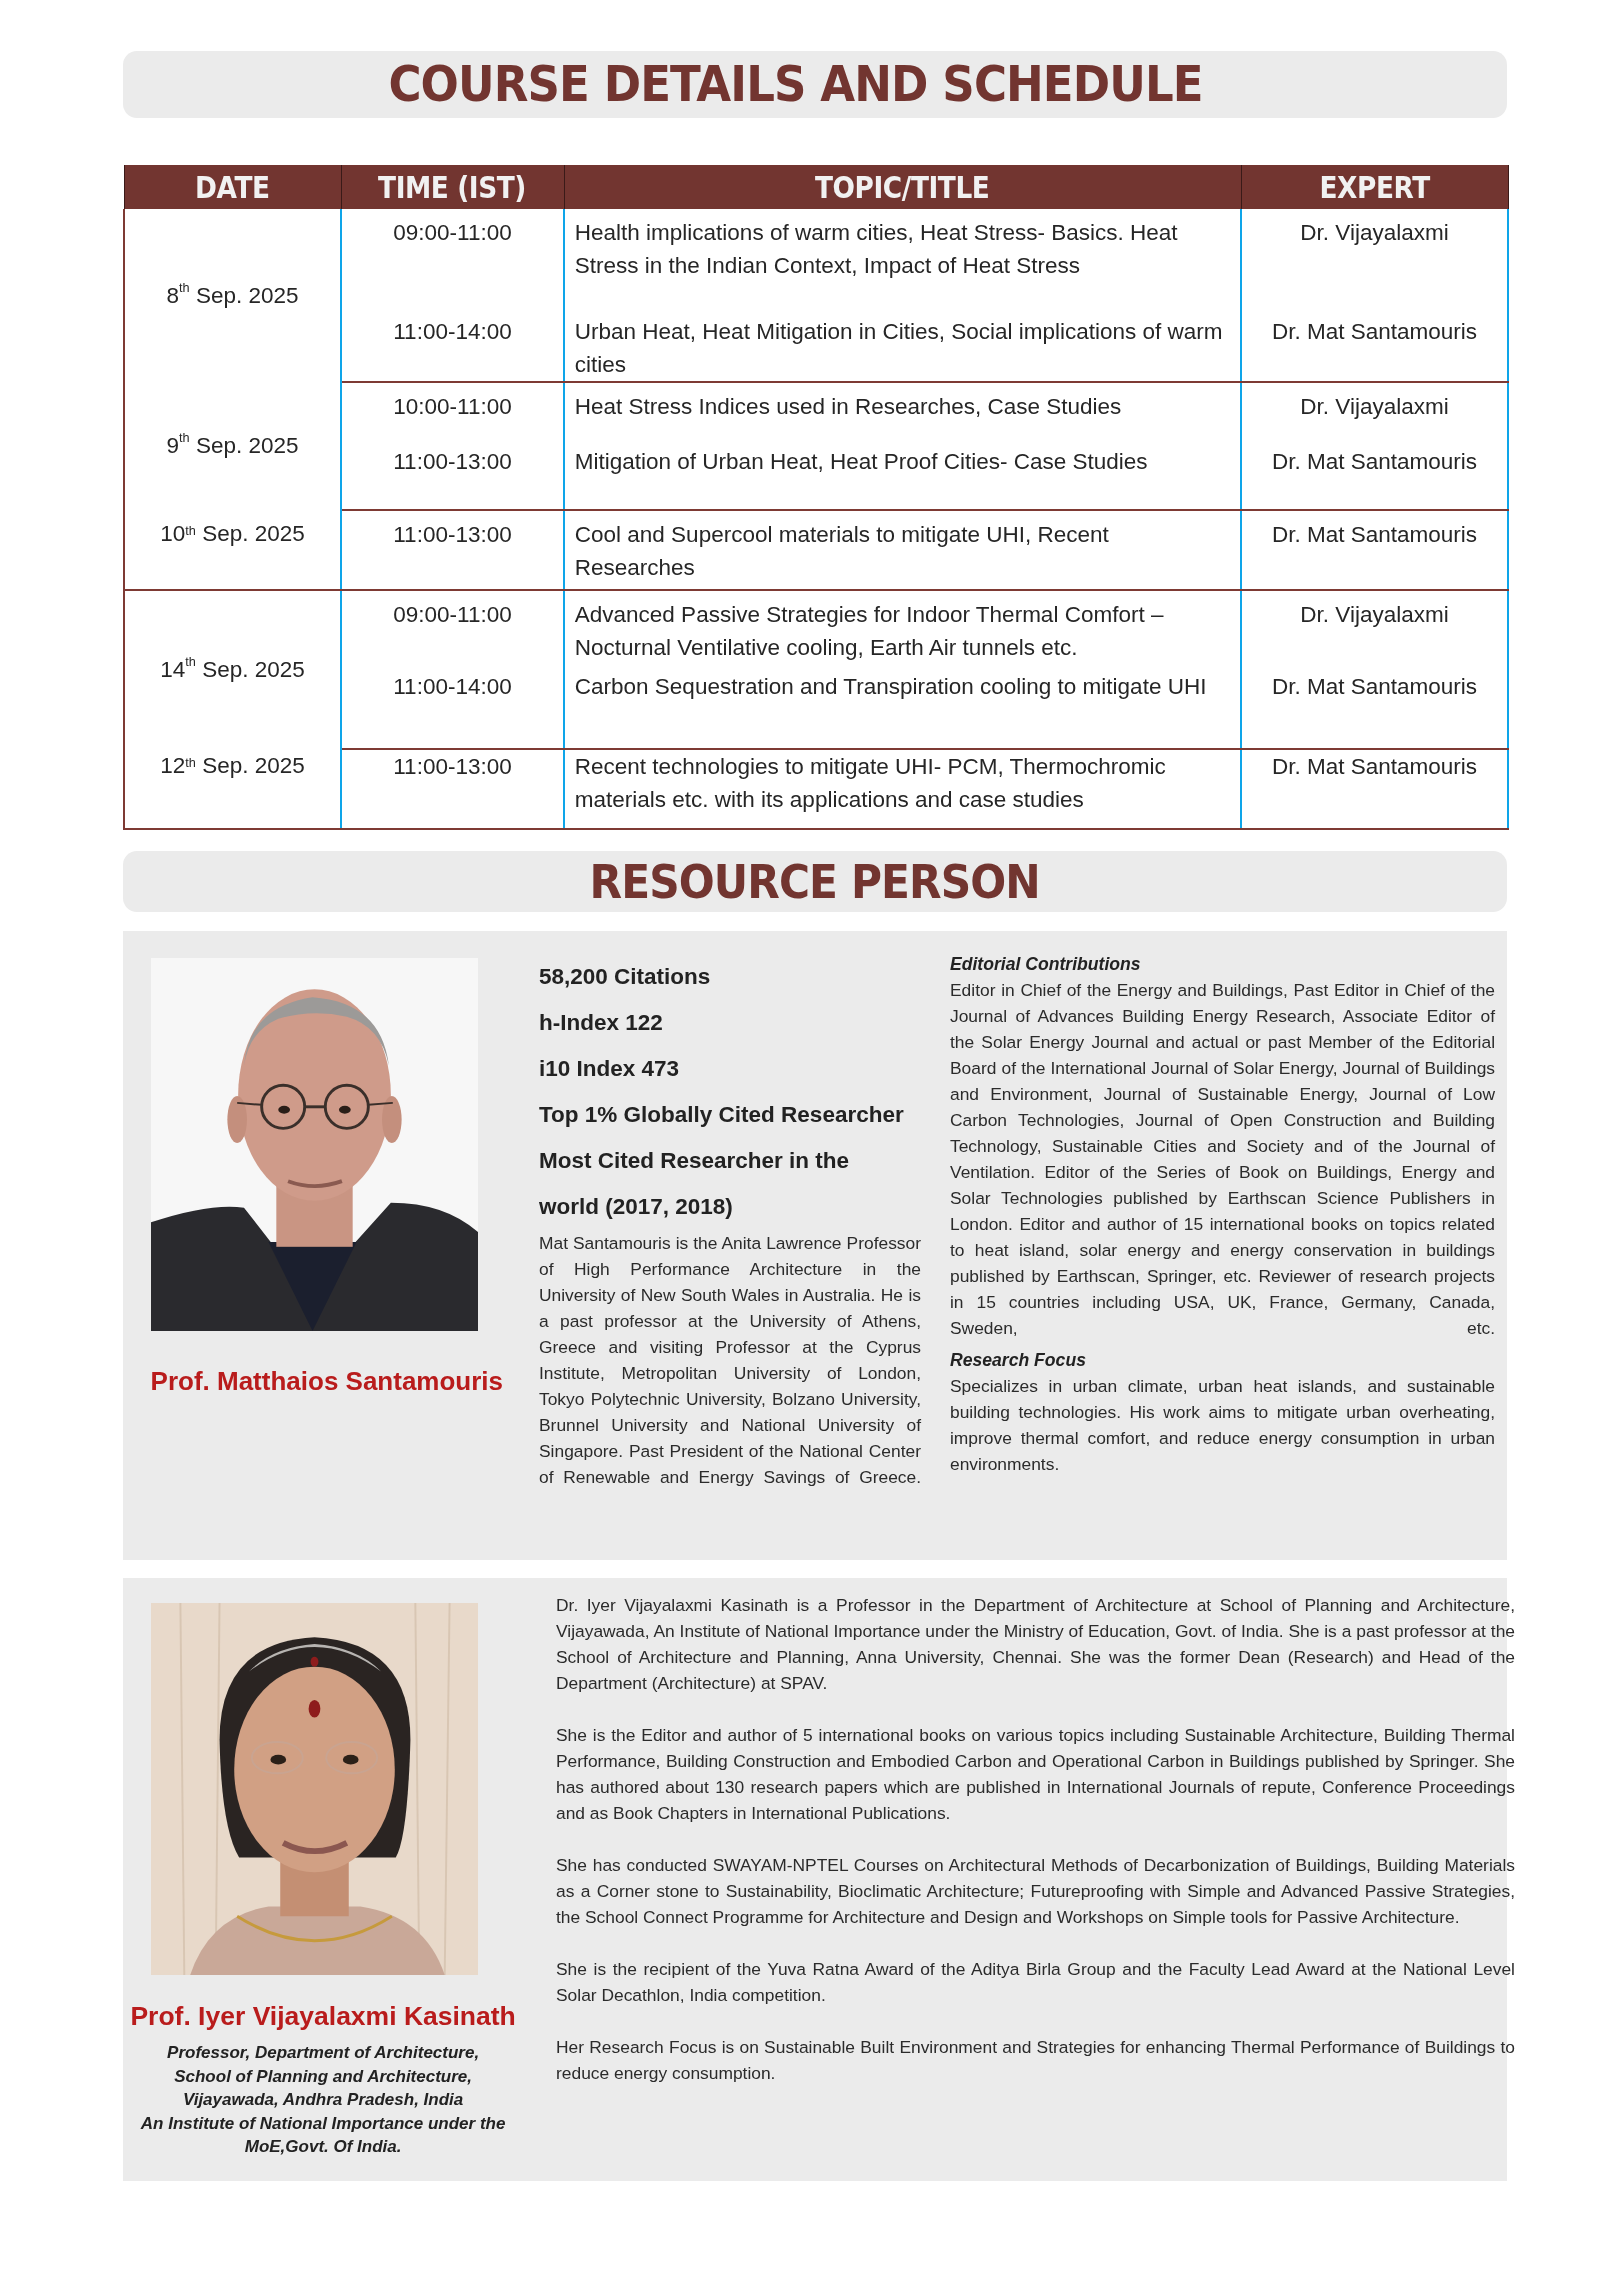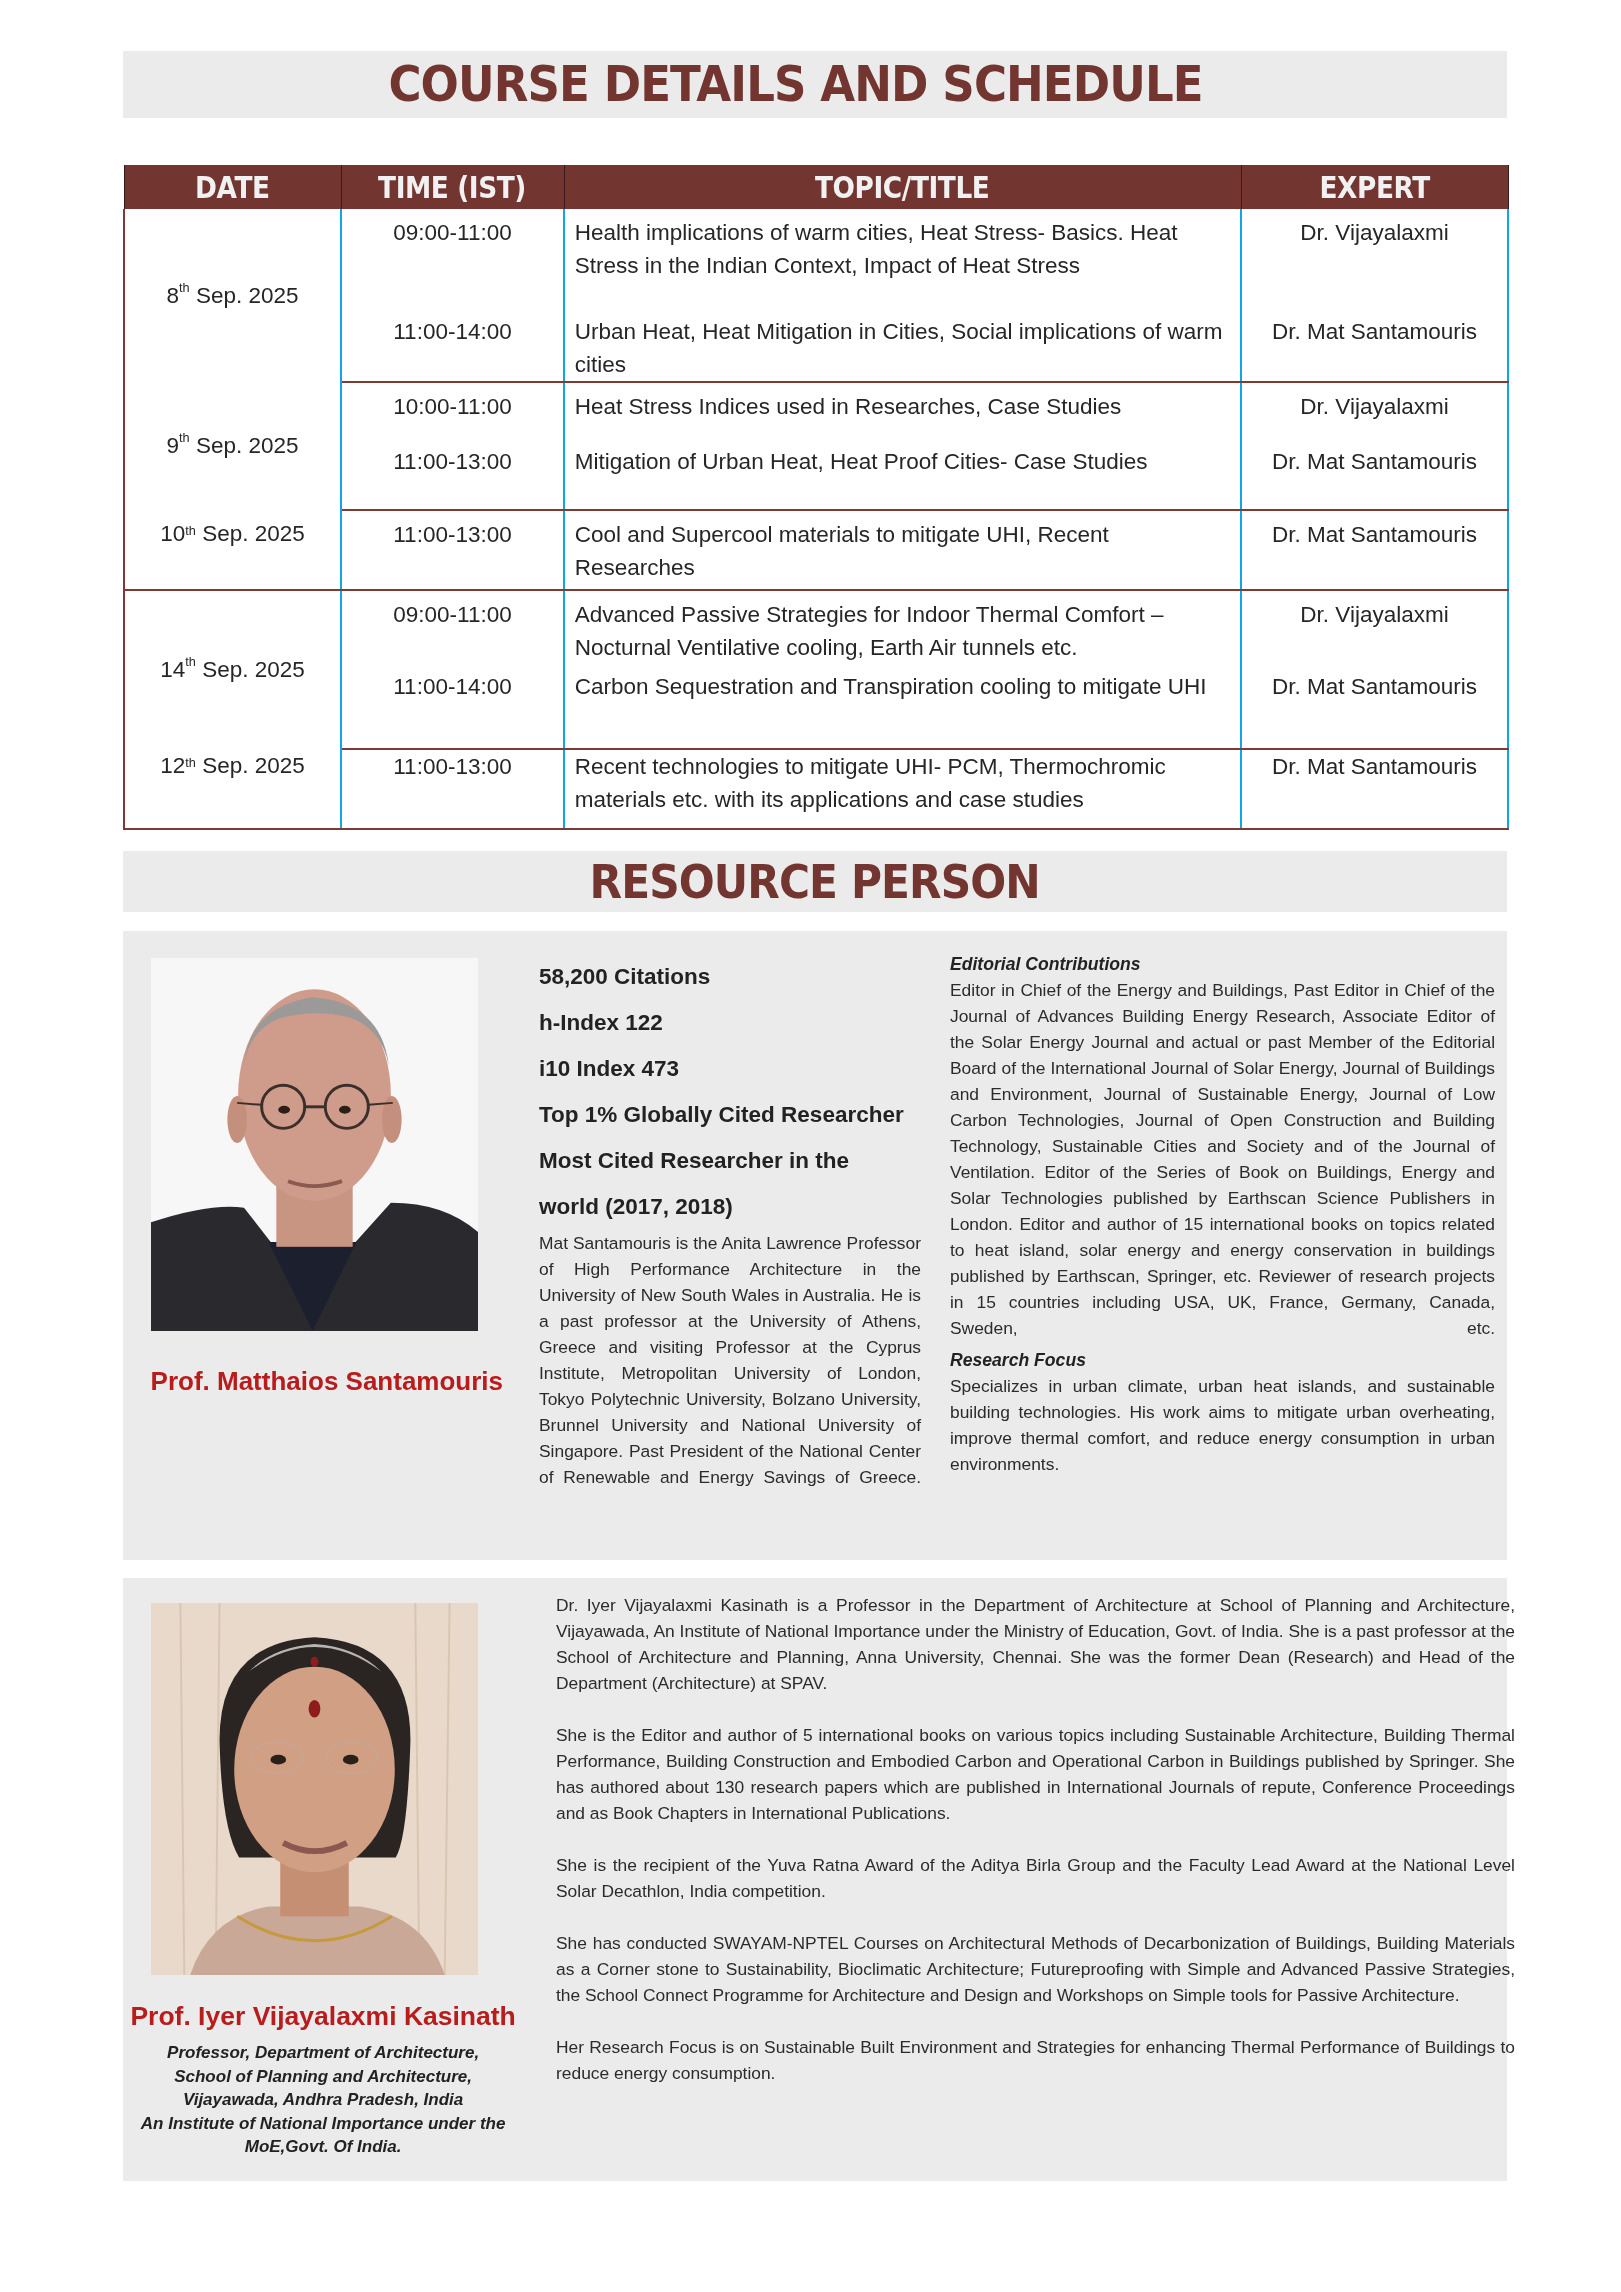--- a/index.html
+++ b/index.html
@@ -1,17 +1,17 @@
 <!DOCTYPE html>
 <html><head>
 <meta charset="utf-8">
 <style>
   html, body { margin:0; padding:0; background:#ffffff; }
   body { width:1621px; height:2293px; position:relative; font-family:"Liberation Sans", "DejaVu Sans", sans-serif; color:#2a2a2a; overflow:hidden; }
-  .banner { position:absolute; left:123px; width:1384px; background:#ebebeb; display:flex; align-items:center; justify-content:center; }
+  .banner { position:absolute; left:123px; width:1384px; background:#ebebeb; display:flex; align-items:center; justify-content:center;border-radius:14px; }
   .banner h1 { margin:0; color:#723530; font-family:"DejaVu Sans", sans-serif; font-weight:bold; letter-spacing:-1px; transform:scaleX(0.92); }
   #title-banner { top:51px; height:67px; }
   #title-banner h1 { font-size:49px; margin-left:-39px; }
   #rp-banner { top:851px; height:61px; }
   #rp-banner h1 { font-size:46px; }
 
   
   #schedule { position:absolute; left:123px; top:165px; width:1384px; border-collapse:collapse; table-layout:fixed; }
   #schedule th { background:#723530; color:#f1f1f1; font-family:"DejaVu Sans", sans-serif; font-weight:bold; font-size:30px; height:44px; padding:0; border-left:1px solid #3a1a18; border-right:1px solid #3a1a18; letter-spacing:-0.5px; }
   #schedule th span { display:inline-block; transform:scaleX(0.88); }
@@ -249,18 +249,18 @@
   <div class="affil" id="p2-affil">
     <div>Professor, Department of Architecture,</div>
     <div>School of Planning and Architecture,</div>
     <div>Vijayawada, Andhra Pradesh, India</div>
     <div>An Institute of National Importance under the</div>
     <div>MoE,Govt. Of India.</div>
   </div>
   <div class="p2-text">
     <p class="p2-para">Dr. Iyer Vijayalaxmi Kasinath is a Professor in the Department of Architecture at School of Planning and Architecture, Vijayawada, An Institute of National Importance under the Ministry of Education, Govt. of India. She is a past professor at the School of Architecture and Planning, Anna University, Chennai. She was the former Dean (Research) and Head of the Department (Architecture) at SPAV.</p>
     <p class="p2-para">She is the Editor and author of 5 international books on various topics including Sustainable Architecture, Building Thermal Performance, Building Construction and Embodied Carbon and Operational Carbon in Buildings published by Springer. She has authored about 130 research papers which are published in International Journals of repute, Conference Proceedings and as Book Chapters in International Publications.</p>
+    <p class="p2-para">She has conducted SWAYAM-NPTEL Courses on Architectural Methods of Decarbonization of Buildings, Building Materials as a Corner stone to Sustainability, Bioclimatic Architecture; Futureproofing with Simple and Advanced Passive Strategies, the School Connect Programme for Architecture and Design and Workshops on Simple tools for Passive Architecture.</p>
     <p class="p2-para">She is the recipient of the Yuva Ratna Award of the Aditya Birla Group and the Faculty Lead Award at the National Level Solar Decathlon, India competition.</p>
-    <p class="p2-para">She has conducted SWAYAM-NPTEL Courses on Architectural Methods of Decarbonization of Buildings, Building Materials as a Corner stone to Sustainability, Bioclimatic Architecture; Futureproofing with Simple and Advanced Passive Strategies, the School Connect Programme for Architecture and Design and Workshops on Simple tools for Passive Architecture.</p>
     <p class="p2-para">Her Research Focus is on Sustainable Built Environment and Strategies for enhancing Thermal Performance of Buildings to reduce energy consumption.</p>
   </div>
 </div>
 
 
 </body></html>

